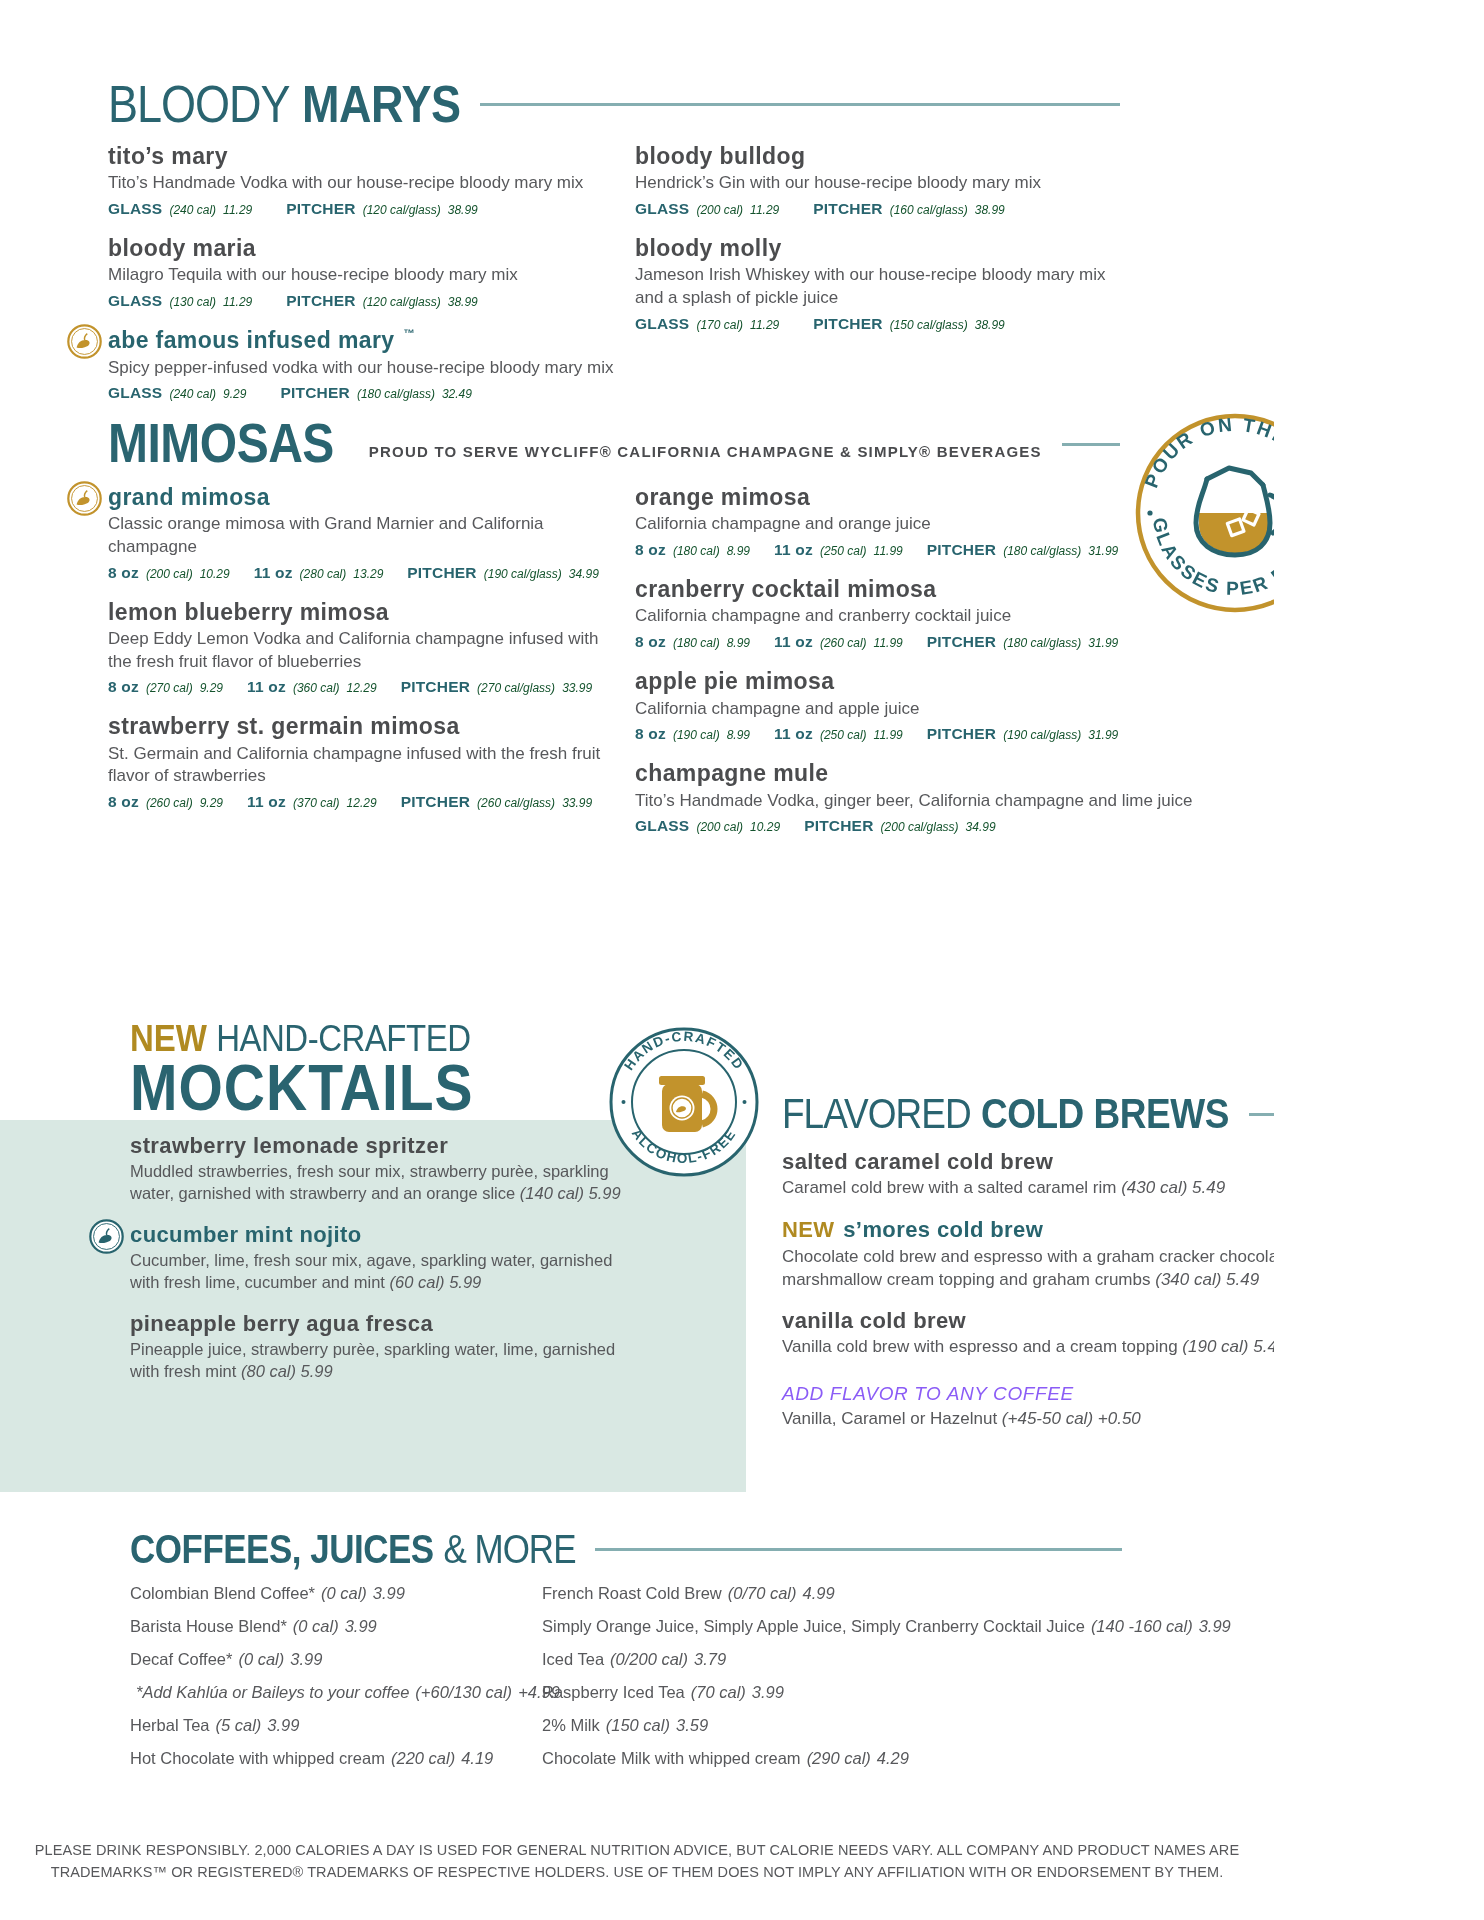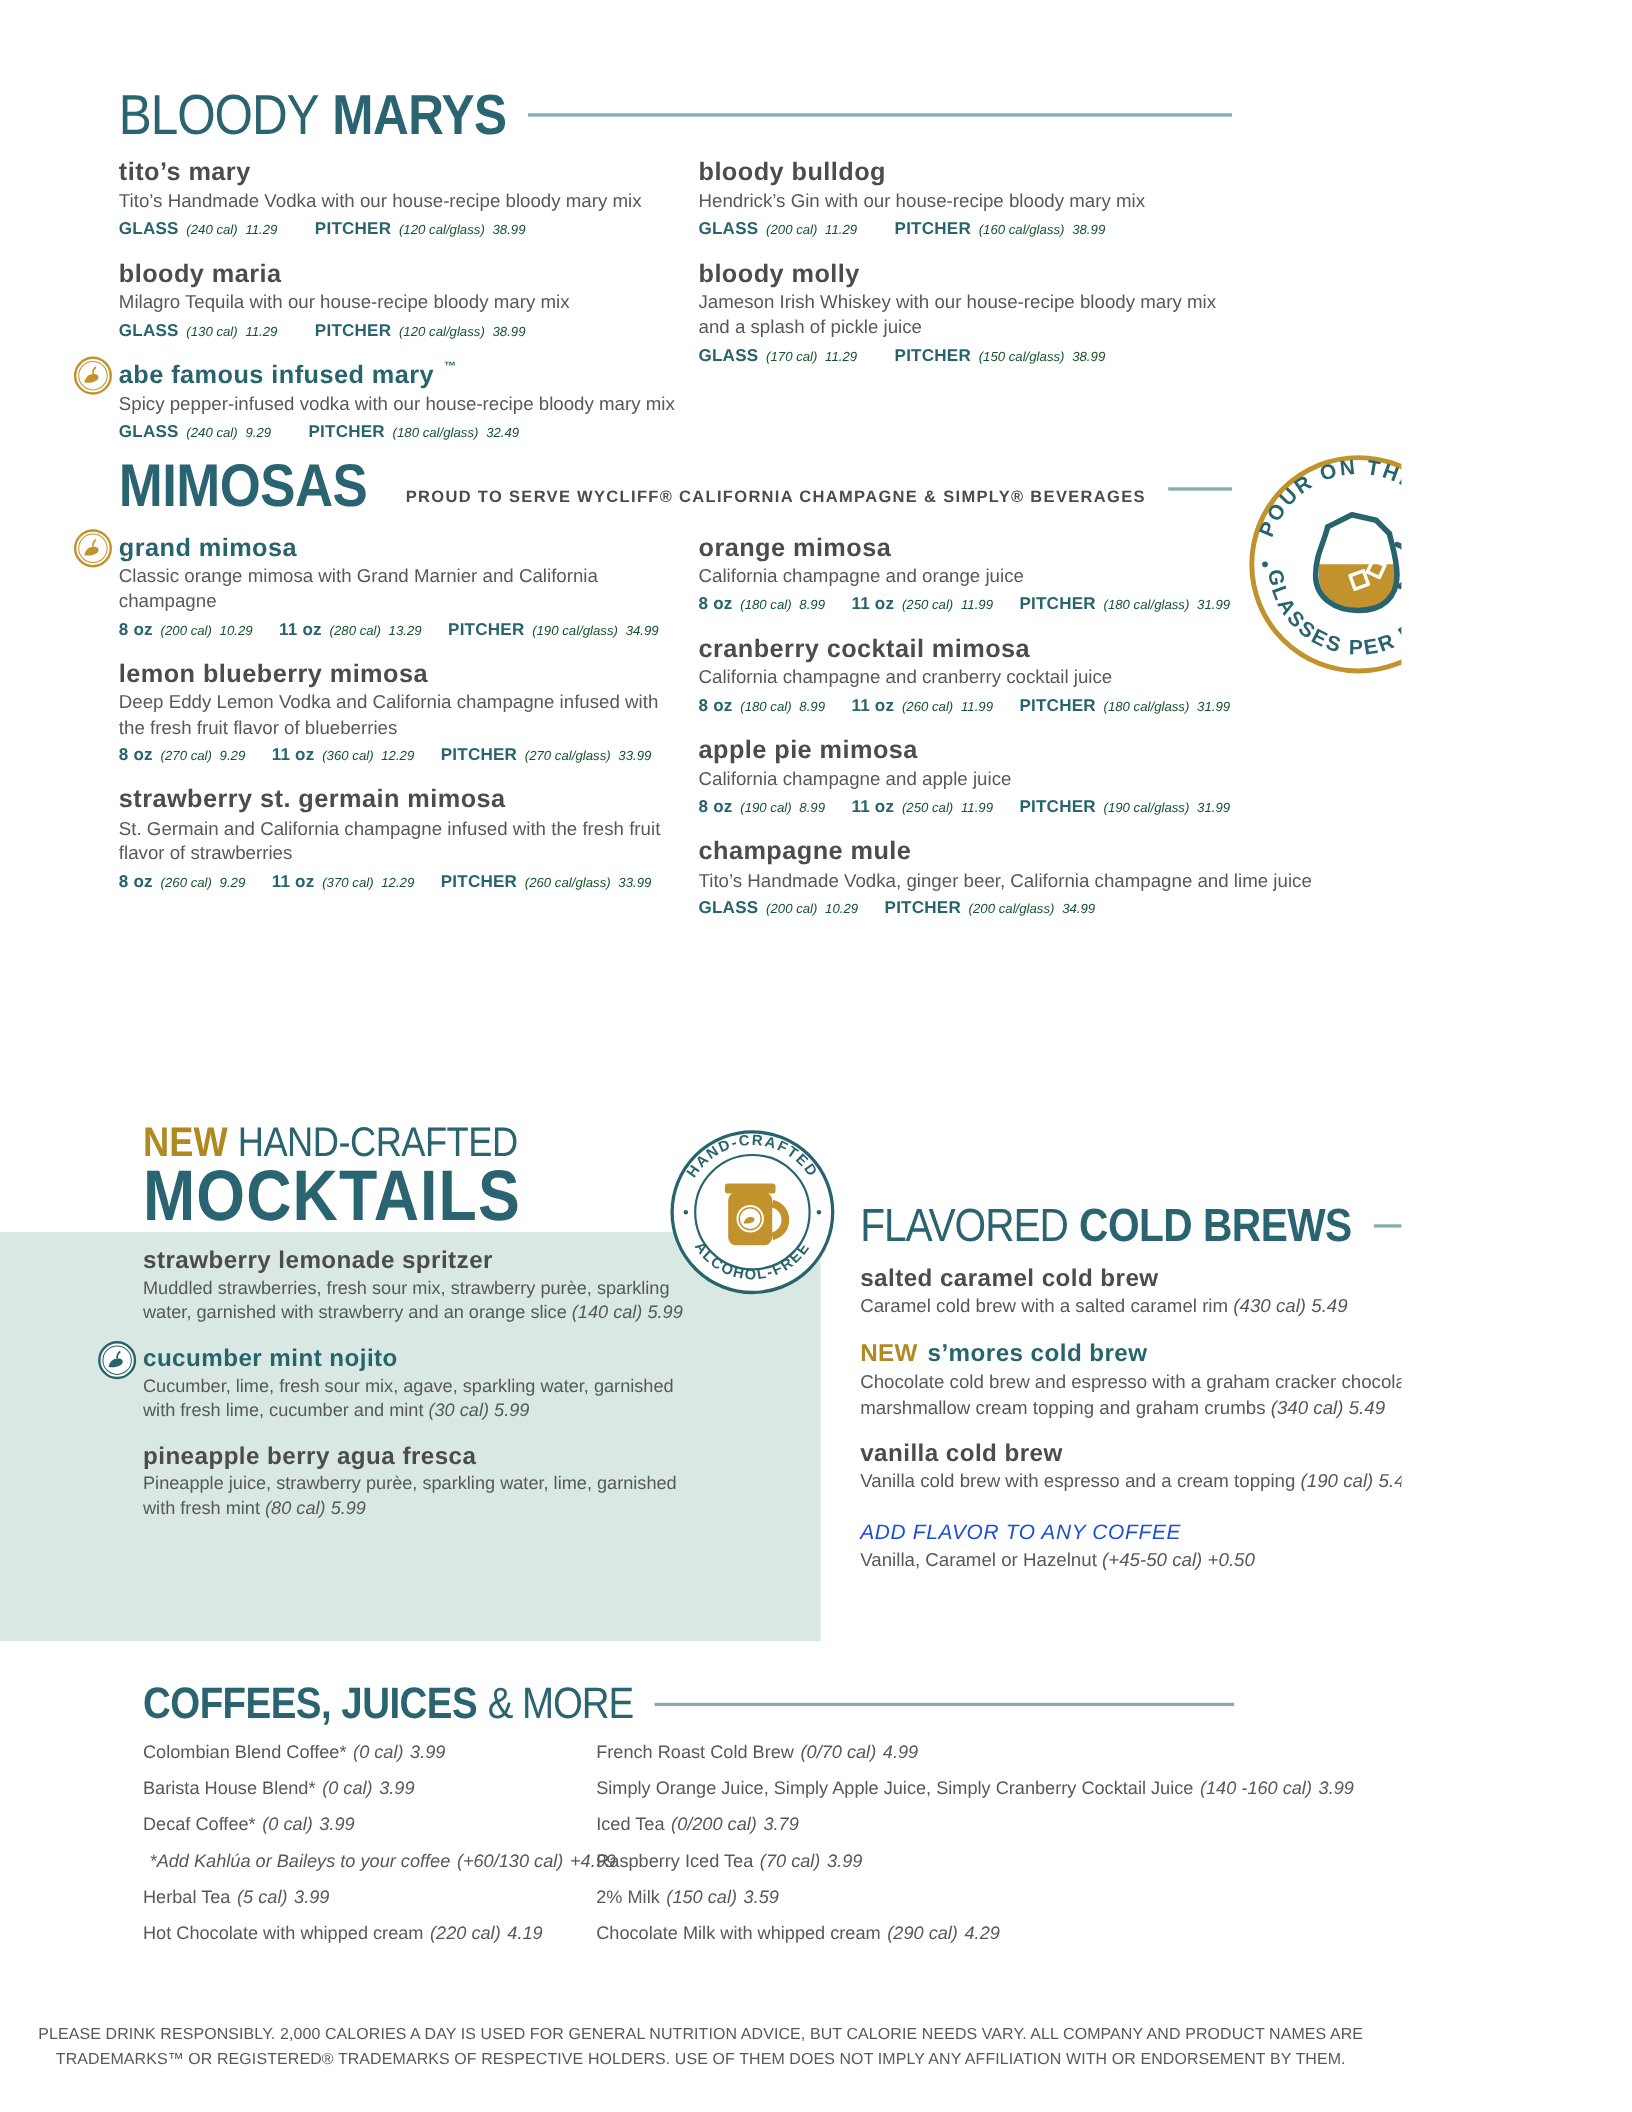--- a/index.html
+++ b/index.html
@@ -57,21 +57,21 @@
   .mk-line2{font-size:57px;font-weight:700;color:#2a6470;letter-spacing:1px;line-height:1.02;margin:2px 0 0;}
   #sec-mocktails .items{margin-top:16px;}
   #sec-mocktails .item-desc{font-size:16.5px;}
   #sec-mocktails .item-name{font-size:22px;}
 
   #sec-coldbrews{left:782px;top:1096px;width:586px;}
   #sec-coldbrews h2{font-size:37px;}
   #sec-coldbrews .items{margin-top:16px;}
   #sec-coldbrews .item-name{font-size:22px;}
   .add-flavor{margin-top:24px;}
-  .af-title{margin:0 0 4px;font-style:italic;font-size:19px;color:#1d4ed8;letter-spacing:0.6px;font-weight:400;}
+  .af-title{margin:0 0 4px;font-style:italic;font-size:19px;color:#8b5cf6;letter-spacing:0.6px;font-weight:400;}
   .af-desc{margin:0;font-size:17px;color:#57585b;}
 
   #sec-coffees{left:130px;top:1532px;width:992px;}
   #sec-coffees h2{font-size:35px;}
   .coffee-cols{display:grid;grid-template-columns:412px 790px;margin-top:17px;align-items:start;}
   .coffee-line{margin:0 0 14px;font-size:16.5px;color:#57585b;white-space:nowrap;}
   .coffee-line .c-cal,.coffee-line .c-price{font-style:italic;margin-left:6px;}
   .coffee-line.italic{font-style:italic;padding-left:6px;}
 
   
@@ -418,21 +418,21 @@
           <div class="name-row">
             <span class="item-badge"><svg viewBox="0 0 40 40" xmlns="http://www.w3.org/2000/svg" class="badge-teal">
     <circle class="ring" cx="20" cy="20" r="17.5" fill="#fff" stroke-width="2.4"></circle>
     <circle class="ring" cx="20" cy="20" r="14" fill="none" stroke-width="1"></circle>
     <path class="mark" d="M11.5,26.5 C12.5,21 17,17.5 22.5,18.5 C26,19.3 26.5,23 23.5,24.8 C20,26.8 15,27.8 11.5,26.5 Z"></path>
     <path class="smark" fill="none" stroke-width="1.6" d="M23,11.5 C20.5,13.5 19.5,16 20.2,18.5"></path>
   </svg></span>
             <h3 class="item-name teal">cucumber mint nojito</h3>
           </div>
           <p class="item-desc">Cucumber, lime, fresh sour mix, agave, sparkling water, garnished
-with fresh lime, cucumber and mint<span class="inline-cal"> (30 cal)</span><span class="inline-price"> 5.99</span></p>
+with fresh lime, cucumber and mint<span class="inline-cal"> (60 cal)</span><span class="inline-price"> 5.99</span></p>
         </div>
         <div class="menu-item">
           <div class="name-row">
             <h3 class="item-name">pineapple berry agua fresca</h3>
           </div>
           <p class="item-desc">Pineapple juice, strawberry purèe, sparkling water, lime, garnished
 with fresh mint<span class="inline-cal"> (80 cal)</span><span class="inline-price"> 5.99</span></p>
         </div>
       </div>
   </section>

